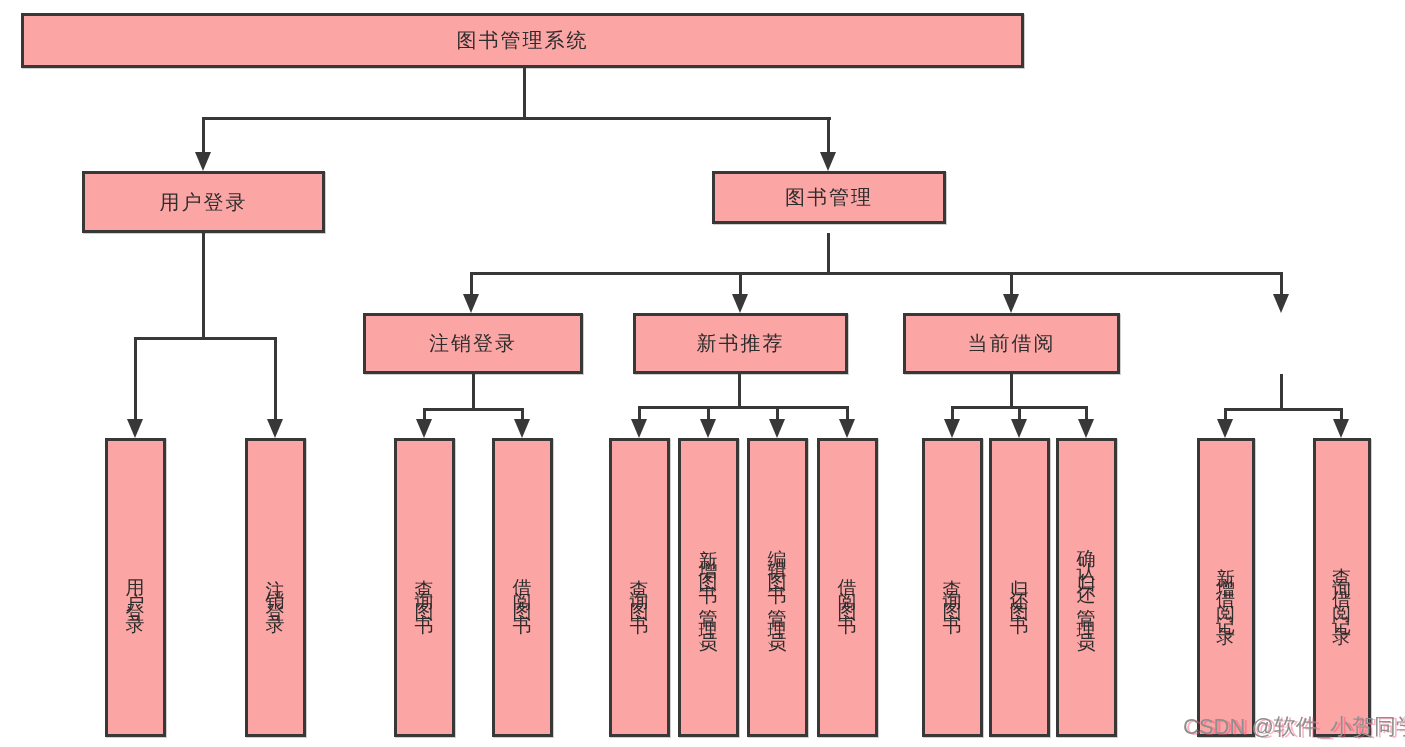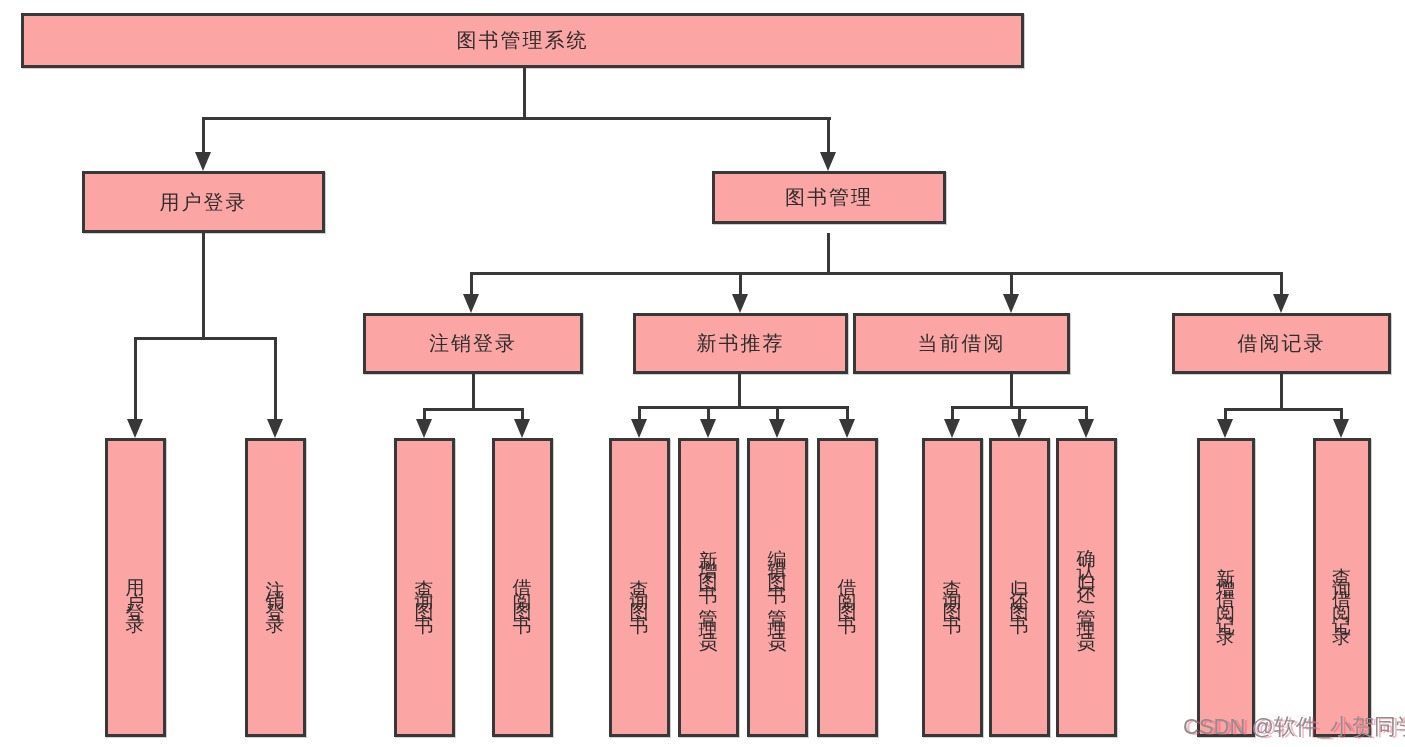--- a/index.html
+++ b/index.html
@@ -31,21 +31,21 @@
     font-size:22px;color:#8f8f8f;white-space:nowrap;
     text-shadow:3px 1px 0 rgba(250,80,120,0.45);
     z-index:5;
   }
   
   .n-root{left:21px;top:13px;width:1003px;height:55px;}
   .n-user{left:82px;top:171px;width:243px;height:62px;}
   .n-mgmt{left:712px;top:171px;width:234px;height:53px;}
   .n-newbook{left:363px;top:313px;width:220px;height:61px;}
   .n-borrow{left:633px;top:313px;width:215px;height:61px;}
-  .n-current{left:853px;top:313px;width:217px;height:61px;}
+  .n-current{left:903px;top:313px;width:217px;height:61px;}
   .n-records{left:1172px;top:313px;width:219px;height:61px;}
   .lf{top:438px;width:61px;height:299px;}
   .l1{left:105px;}  .l2{left:245px;}  .l3{left:394px;}  .l4{left:492px;}
   .l5{left:609px;}  .l6{left:678px;}  .l7{left:747px;}  .l8{left:817px;}
   .l9{left:922px;}  .l10{left:989px;} .l11{left:1056px;}
   .l12{left:1197px;width:58px;} .l13{left:1313px;width:58px;}
 </style>
 </head>
 <body>
 
@@ -63,23 +63,20 @@
   </div>
 
   <div class="box hbox n-newbook">
     <span>注销登录</span>
   </div>
   <div class="box hbox n-borrow">
     <span>新书推荐</span>
   </div>
   <div class="box hbox n-current">
     <span>当前借阅</span>
-  </div>
-  <div class="box hbox n-records">
-    <span>借阅记录</span>
   </div>
 
   <div class="box vbox lf l1">
     <span class="vtext">用户登录</span>
   </div>
   <div class="box vbox lf l2">
     <span class="vtext">注销登录</span>
   </div>
   <div class="box vbox lf l3">
     <span class="vtext">查询图书</span>

